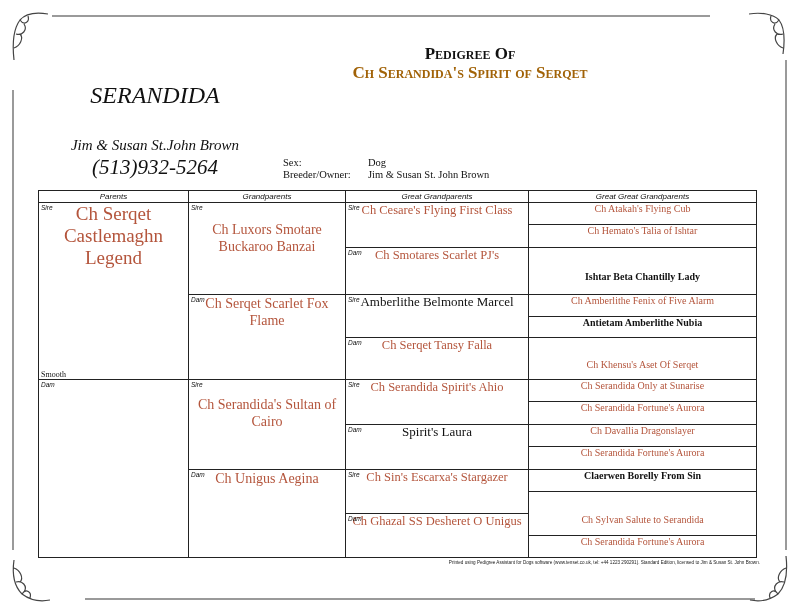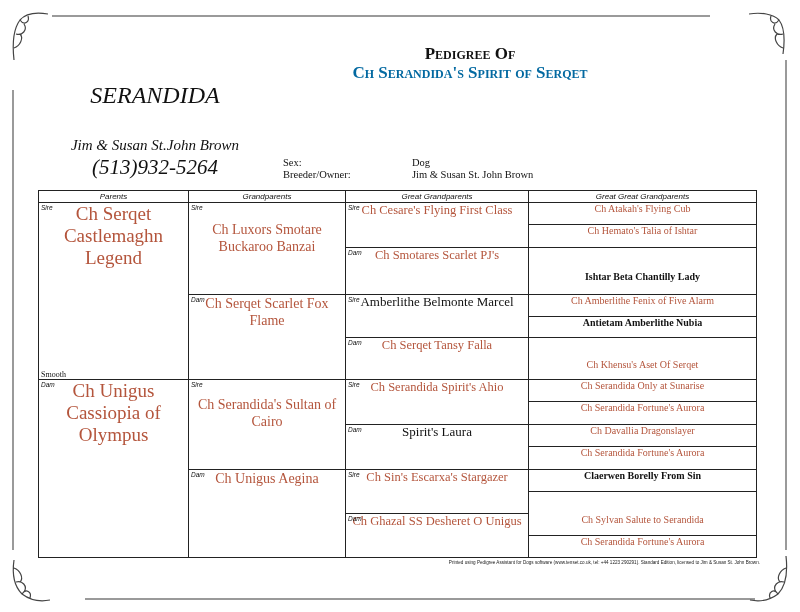--- a/index.html
+++ b/index.html
@@ -9,23 +9,23 @@
   .orn { position:absolute; width:44px; height:56px; }
   .orn svg { width:100%; height:100%; }
   .kennel { position:absolute; left:30px; top:84px; width:250px; text-align:center;
             font-style:italic; font-family:"Liberation Serif", serif; line-height:22px; }
   .kennel .k-name { font-size:24px; }
   .kennel .k-owner { font-size:15px;margin-top:28px; }
   .kennel .k-phone { font-size:21px; }
   .title { position:absolute; left:300px; top:45px; width:340px; text-align:center;
            font-weight:bold; font-variant:small-caps; font-family:"Liberation Serif", serif; }
   .title .t1 { font-size:17px; color:#111; line-height:18px; }
-  .title .t2 { font-size:17px; color:#0369a1; line-height:20px; }
+  .title .t2 { font-size:17px; color:#a16207; line-height:20px; }
   .meta { position:absolute; left:283px; top:157px; font-size:10.5px; line-height:12px; }
-  .meta .row { display:flex;gap:44px; }
+  .meta .row { display:flex; }
   .meta .lbl { width:85px; }
   .ptable { position:absolute; left:38px; top:190px; width:719px; height:368px;
             border:1.5px solid #222; box-sizing:border-box; }
   .hdr { position:absolute; top:0; height:12px; border-bottom:1.5px solid #222; box-sizing:border-box;
          font-family:"Liberation Sans", sans-serif; font-style:italic; font-size:8px;
          text-align:center; line-height:11px; }
   .cell { position:absolute; box-sizing:border-box; border-right:1.2px solid #222;
           border-bottom:1.2px solid #222; display:flex; align-items:flex-start; justify-content:center;
           text-align:center; }
   .cell.last { border-right:none; }
@@ -103,21 +103,20 @@
   <div class="hdr" style="left:307px; width:183px; border-right:1.2px solid #222;">Great Grandparents</div>
   <div class="hdr" style="left:490px; width:227px;">Great Great Grandparents</div>
 
   <div class="cell c1" style="left:0; top:12px; width:150px; height:177px;">
     <span class="tag">Sire</span>
     <span class="nm red">Ch Serqet Castlemaghn Legend</span>
     <span class="note">Smooth</span>
   </div>
   <div class="cell c1" style="left:0; top:189px; width:150px; height:177px; border-bottom:none;">
     <span class="tag">Dam</span>
-    <span class="nm red">Ch Unigus Cassiopia of Olympus</span>
   </div>
 
   <div class="cell c2" style="left:150px; top:12px; width:157px; height:92px; align-items:flex-start; padding-top:18px;">
     <span class="tag">Sire</span>
     <span class="nm red">Ch Luxors Smotare Buckaroo Banzai</span>
   </div>
   <div class="cell c2" style="left:150px; top:104px; width:157px; height:85px;">
     <span class="tag">Dam</span>
     <span class="nm red">Ch Serqet Scarlet Fox Flame</span>
   </div>

